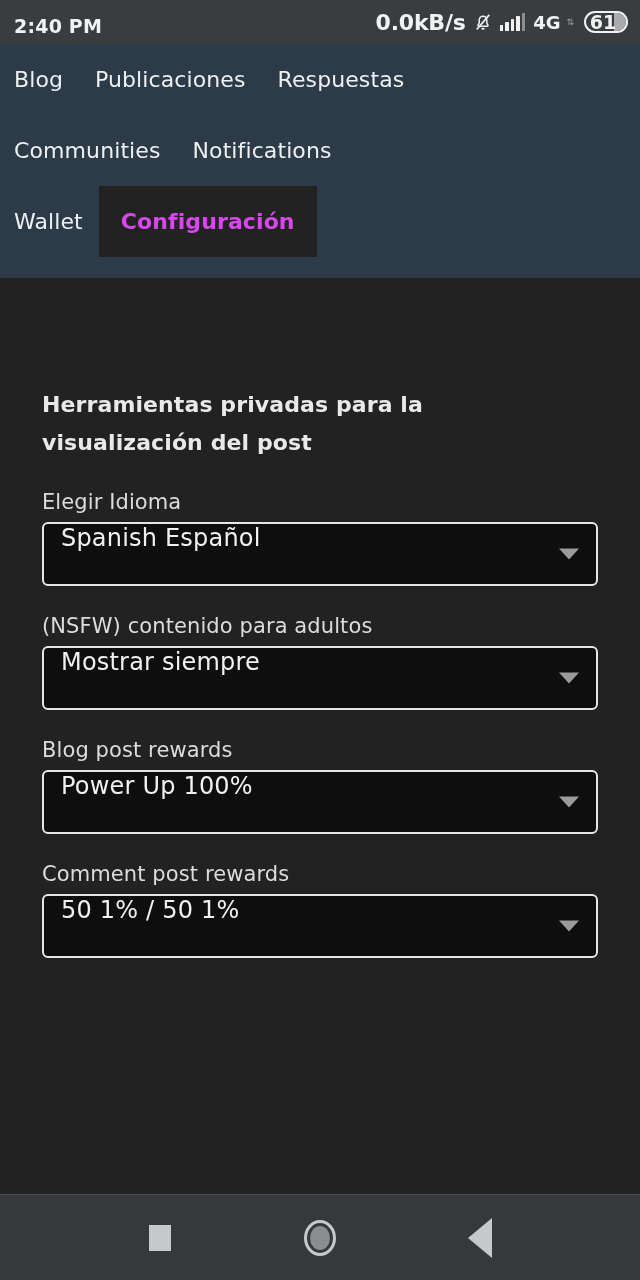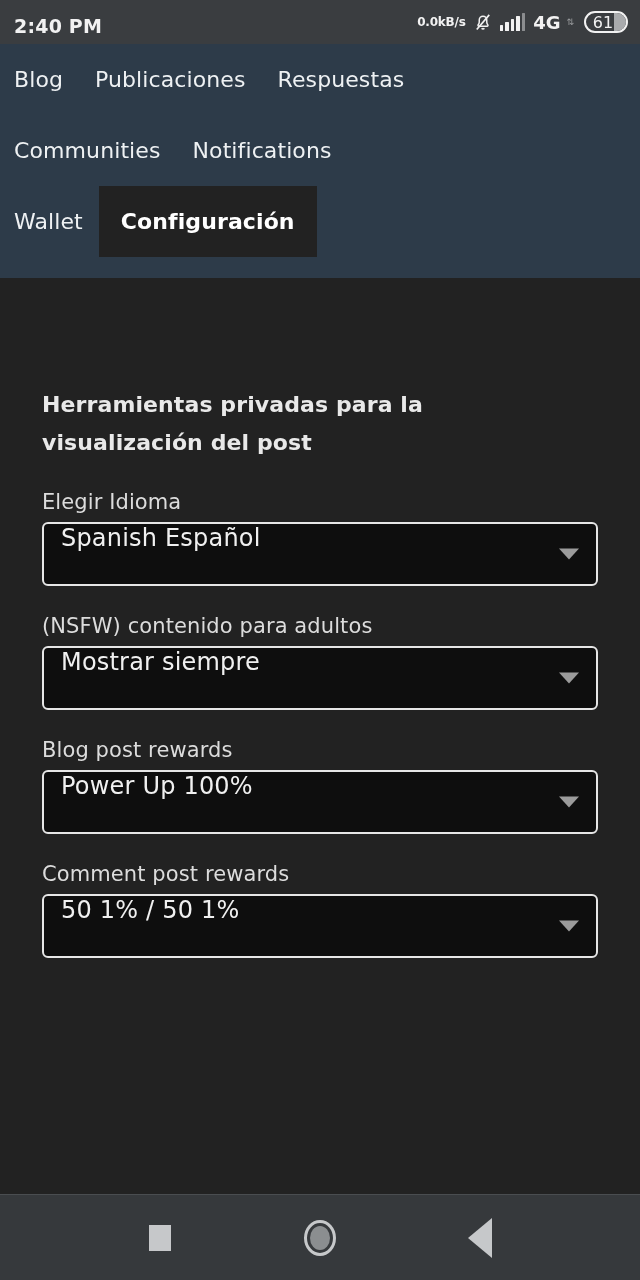--- a/index.html
+++ b/index.html
@@ -34,21 +34,21 @@
     font-weight: bold;
     letter-spacing: 0.2px;
     margin-top: 8px;
   }
   .status-right {
     display: flex;
     align-items: center;
     gap: 7px;
   }
   .net-speed {
-    font-size: 12px;
+    font-size: 22px;
     font-weight: bold;
     letter-spacing: -0.2px;
   }
   .icon-bell-muted { width: 20px; height: 22px; display: block; }
   .signal-bars {
     display: flex;
     align-items: flex-end;
     gap: 2px;
     height: 18px;
   }
@@ -88,22 +88,22 @@
     overflow: hidden;
   }
   .battery .fill {
     position: absolute;
     right: 0; top: 0; bottom: 0;
     width: 12px;
     background: #a9abad;
   }
   .battery .lvl {
     position: relative;
-    font-size: 16px;
-    font-weight: normal;
+    font-size: 19px;
+    font-weight: bold;
     color: #f2f2f2;
     z-index: 2;
     margin-right: 6px;
   }
 
   
   .topnav {
     background: #2d3b49;
     flex: 0 0 234px;
     padding: 0;
@@ -121,21 +121,21 @@
     padding: 0 16px;
     font-size: 22px;
     color: #eef1f3;
     white-space: nowrap;
     letter-spacing: 0.1px;
   }
   .tab.first-in-row { padding-left: 14px; }
   .tab.active {
     background: #222222;
     font-weight: bold;
-    color: #ffffff;
+    color: #d946ef;
     padding: 0 22px;
   }
 
   
   .content {
     flex: 1 1 auto;
     background: #222222;
     padding: 0 42px;
     position: relative;
   }

